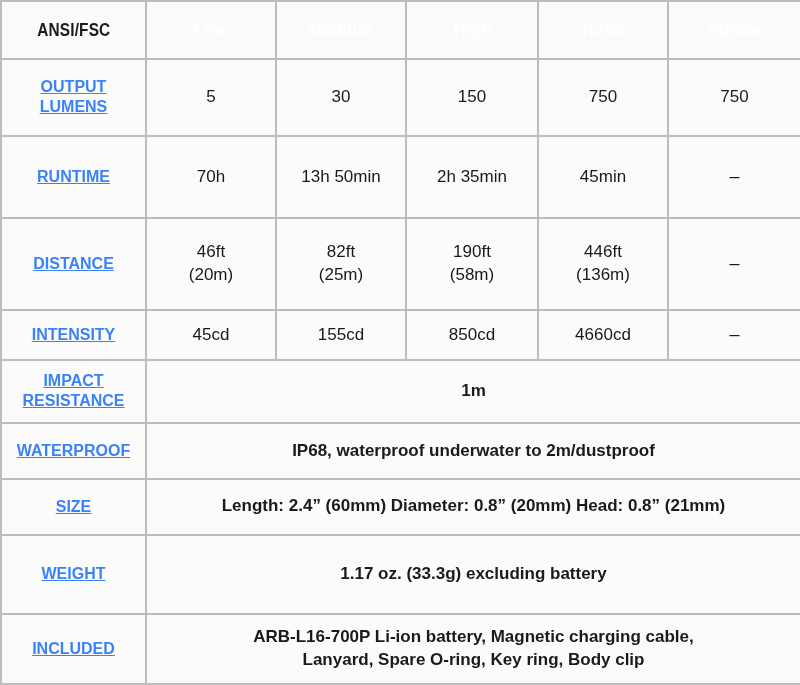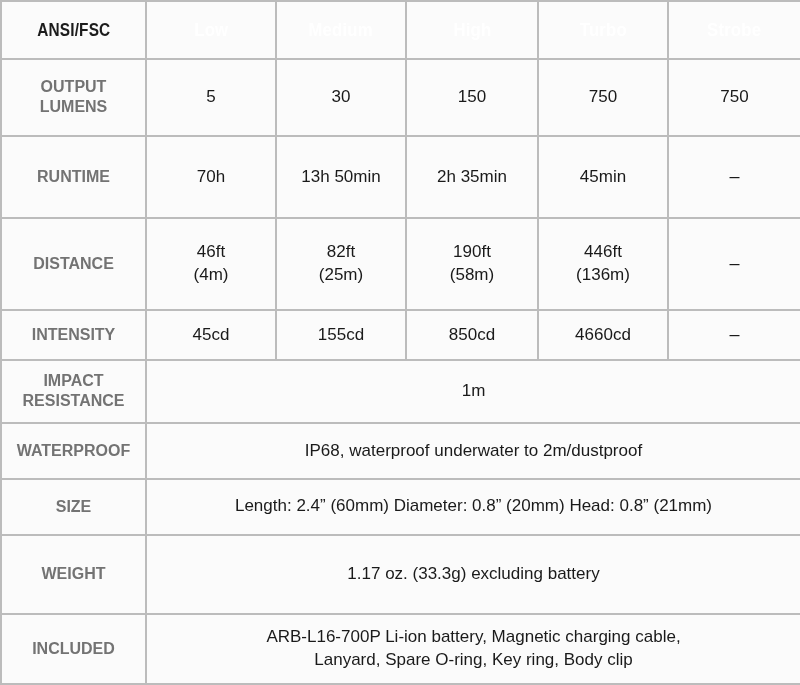--- a/index.html
+++ b/index.html
@@ -50,38 +50,40 @@
     border-right: 2px solid #ffffff;
     font-stretch: condensed;
   }
   th.mode-cell:last-child { border-right: none; }
   th.mode-cell span, th.corner-cell span { display: inline-block; transform: scaleX(0.93); }
 
   
   td.row-label {
     font-weight: bold;
     font-size: 16px;
-    color: #737373;
+    color: #3b82f6;
     border-left: none;
     line-height: 1.25;
     padding: 2px 4px;
+    text-decoration: underline;
   }
   td.value-cell {
     font-size: 17px;
     color: #1a1a1a;
     line-height: 1.3;
     padding: 2px 4px;
   }
   td.value-cell:last-child { border-right: none; }
   td.wide-cell {
     font-size: 17px;
     color: #1a1a1a;
     line-height: 1.35;
     border-right: none;
     padding: 2px 10px;
+    font-weight: bold;
   }
   td.dash-cell { font-size: 18px; color: #1a1a1a; }
   tr.last-row td { border-bottom: 2px solid #bcbcbc; }
   .nowrap-lines { white-space: pre-line; }
 </style>
 </head>
 <body>
 
 <table id="spec-table">
   <thead>
@@ -123,21 +125,21 @@
       <td class="value-cell">70h</td>
       <td class="value-cell">13h 50min</td>
       <td class="value-cell">2h 35min</td>
       <td class="value-cell">45min</td>
       <td class="value-cell dash-cell">–</td>
     </tr>
 
     <tr style="height:90px">
       <td class="row-label nowrap-lines">DISTANCE</td>
       <td class="value-cell nowrap-lines">46ft
-(4m)</td>
+(20m)</td>
       <td class="value-cell nowrap-lines">82ft
 (25m)</td>
       <td class="value-cell nowrap-lines">190ft
 (58m)</td>
       <td class="value-cell nowrap-lines">446ft
 (136m)</td>
       <td class="value-cell dash-cell">–</td>
     </tr>
 
     <tr style="height:49px">

